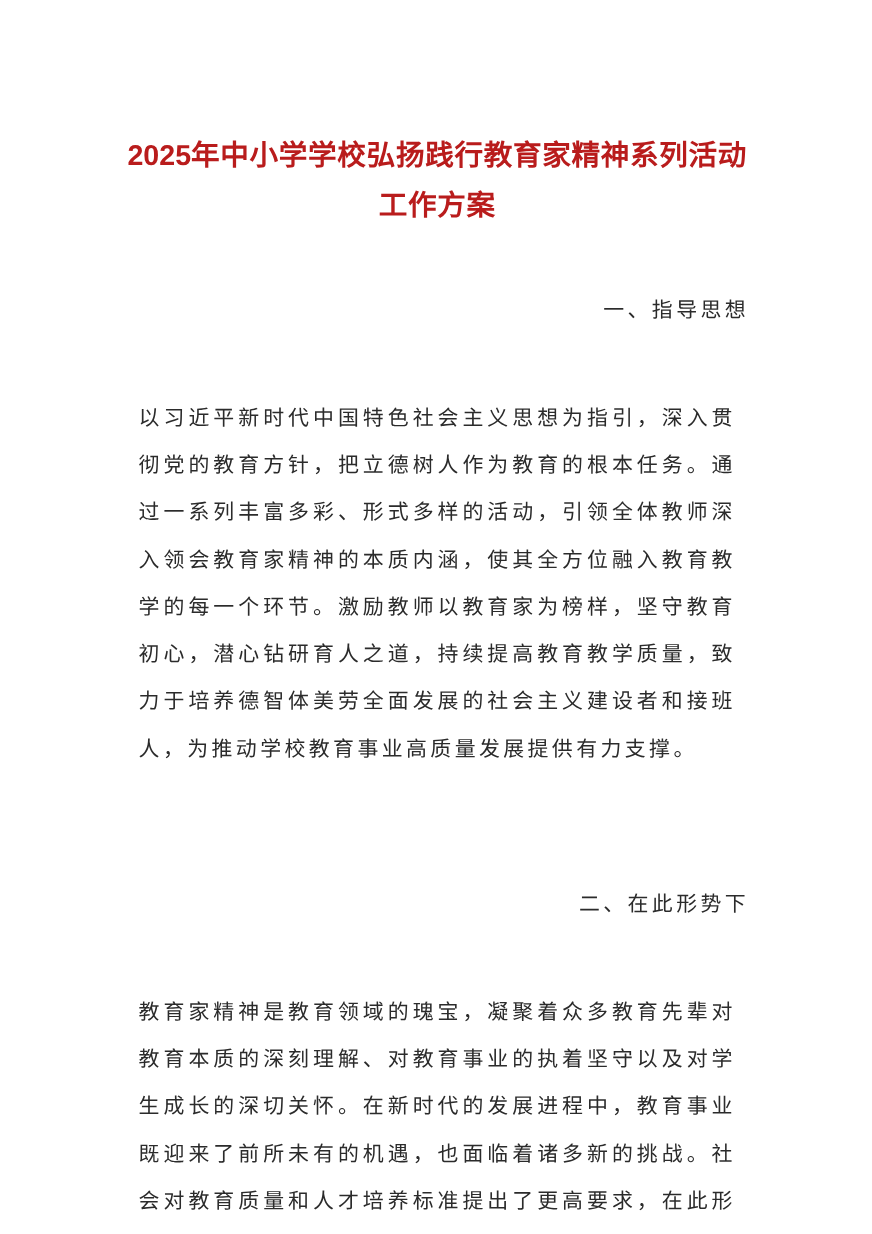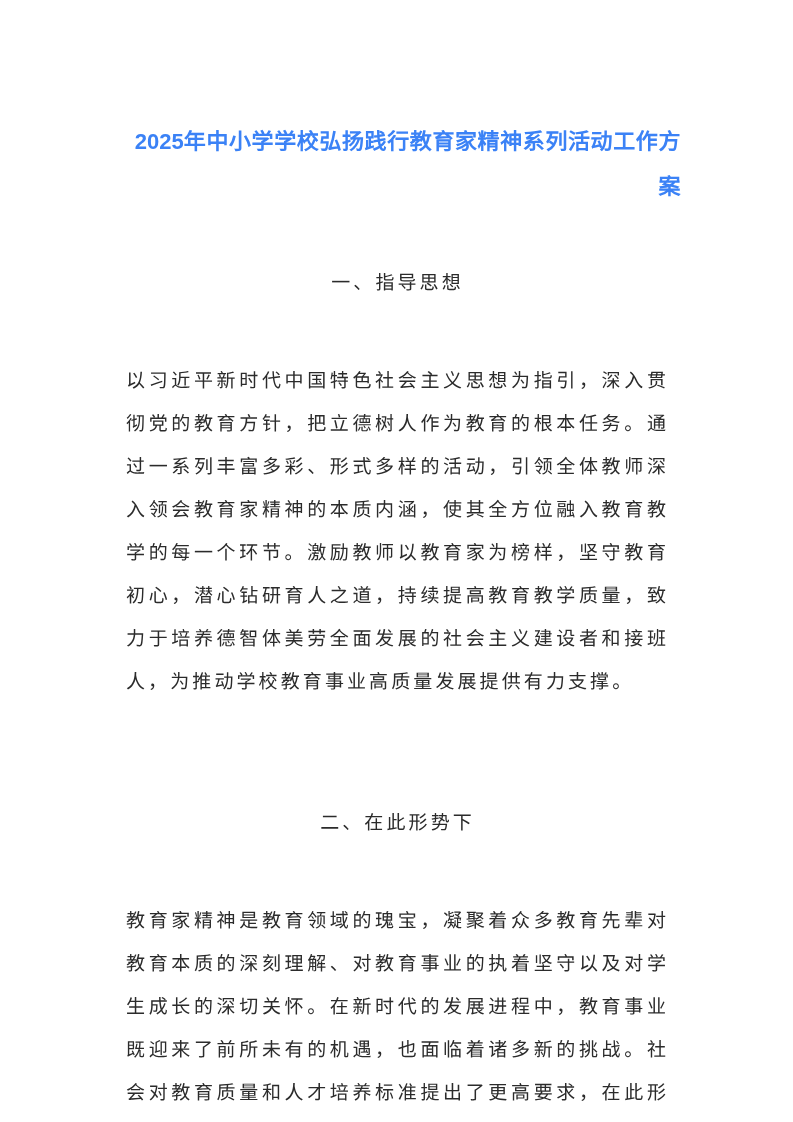--- a/index.html
+++ b/index.html
@@ -29,46 +29,46 @@
     position: absolute;
     left: 114px;
     top: 0;
     width: 567px;
   }
 
   
   .doc-title {
     margin: 0;
     padding: 0;
-    text-align: right;
+    text-align: center;
     font-weight: bold;
-    font-size: 22px;
+    font-size: 26px;
     line-height: 45px;
-    color: #3b82f6;
+    color: #b91c1c;
     letter-spacing: 0.6px;
     padding-top: 119px;
     font-family: "Liberation Serif", "DejaVu Serif", serif;
   }
 
   .doc-title .num {
     font-family: "Liberation Sans", "DejaVu Sans", sans-serif;
     font-weight: bold;
     letter-spacing: 0px;
   }
 
   
   .section-heading {
     margin: 0;
     padding: 0;
     font-size: 19px;
     font-weight: normal;
     line-height: 43px;
     color: #2b2b2b;
     letter-spacing: 3.1px;
-    text-align: center;
+    text-align: right;
     font-family: "Liberation Serif", "DejaVu Serif", serif;
   }
 
   
   .body-para {
     margin: 12px;
     padding: 0;
     font-size: 19px;
     line-height: 43px;
     color: #2b2b2b;

